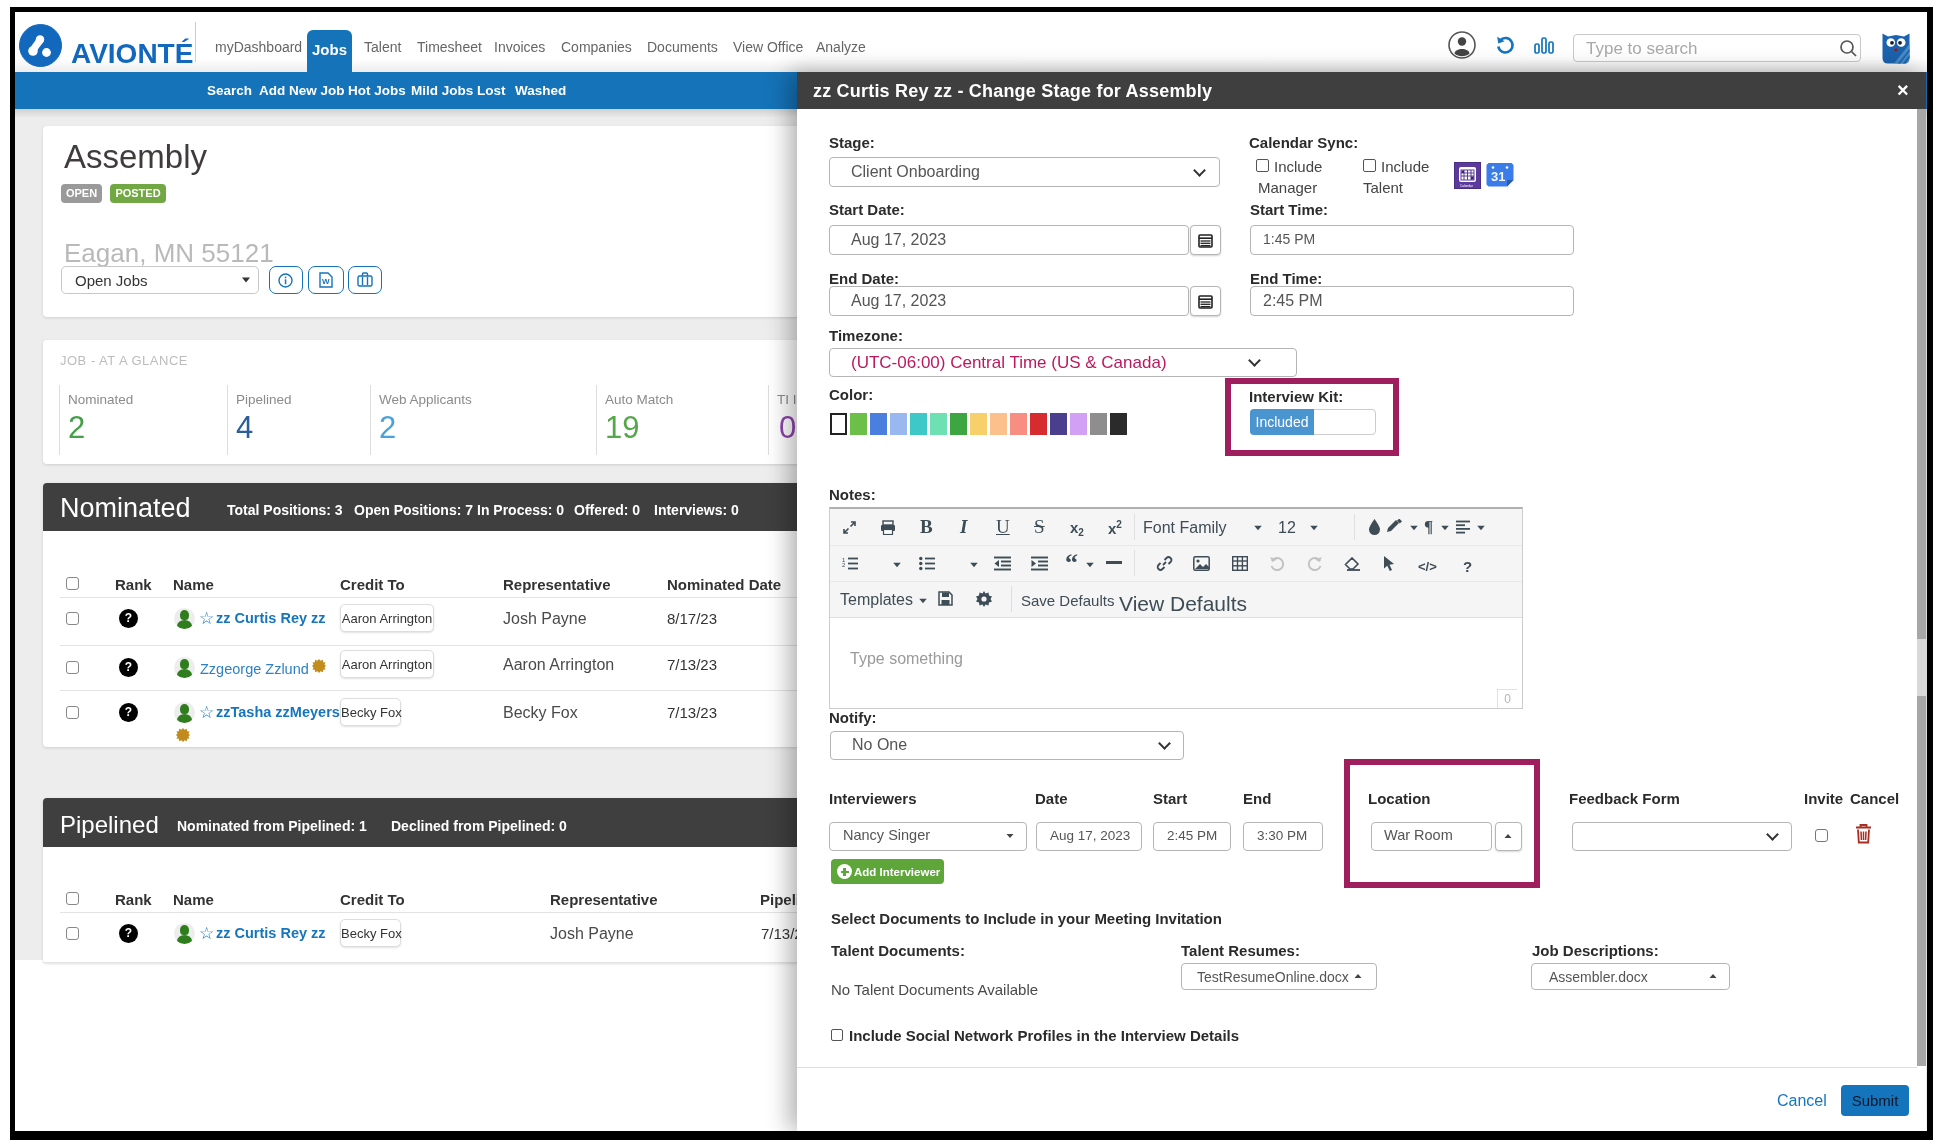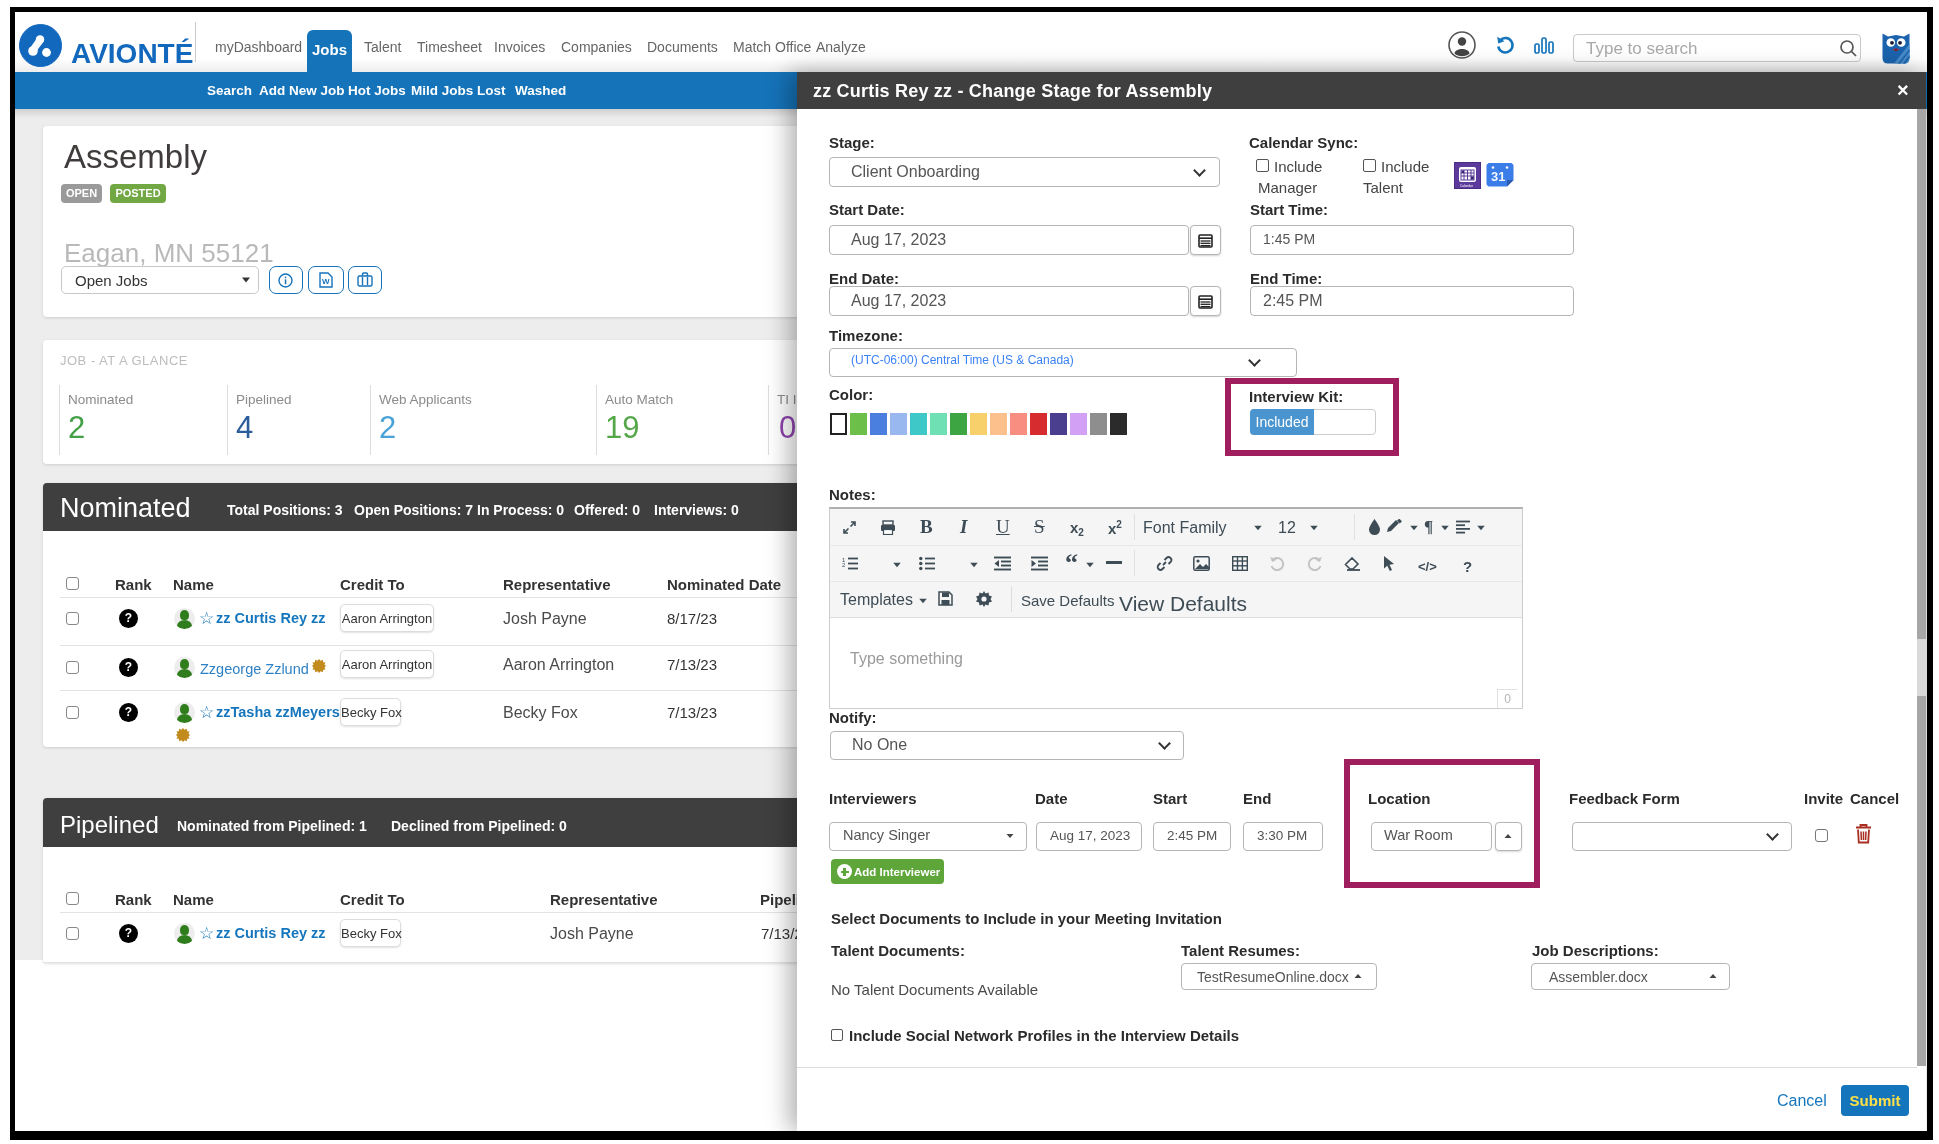--- a/index.html
+++ b/index.html
@@ -59,21 +59,21 @@
     </svg>
     <div class="abs" style="left:56px;top:26px;font-size:28px;font-weight:bold;color:#1268bd;letter-spacing:0px">AVIONTÉ</div>
     <div class="abs" style="left:180px;top:10px;width:1px;height:40px;background:#ccc"></div>
     <div class="abs navitem" style="left:200px">myDashboard</div>
     <div class="abs" style="left:292px;top:18px;width:45px;height:42px;background:#1573b9;border-radius:6px 6px 0 0;color:#fff;font-weight:bold;font-size:15px;text-align:center;line-height:40px">Jobs</div>
     <div class="abs navitem" style="left:349px">Talent</div>
     <div class="abs navitem" style="left:402px">Timesheet</div>
     <div class="abs navitem" style="left:479px">Invoices</div>
     <div class="abs navitem" style="left:546px">Companies</div>
     <div class="abs navitem" style="left:632px">Documents</div>
-    <div class="abs navitem" style="left:718px">Match Office</div>
+    <div class="abs navitem" style="left:718px">View Office</div>
     <div class="abs navitem" style="left:801px">Analyze</div>
     <svg class="abs" style="left:1433px;top:19px" width="28" height="28" viewBox="0 0 28 28">
       <circle cx="14" cy="14" r="13" fill="#fff" stroke="#555" stroke-width="1.6"></circle>
       <circle cx="14" cy="10.5" r="4.2" fill="#444"></circle>
       <path d="M6.5 22.5 C7 16.5 21 16.5 21.5 22.5 C17.5 26 10.5 26 6.5 22.5 Z" fill="#444"></path>
     </svg>
     <svg class="abs" style="left:1480px;top:24px" width="21" height="20" viewBox="0 0 21 20">
       <path d="M5.2 4.2 A 7.2 7.2 0 1 1 3.3 10.5" fill="none" stroke="#1575bd" stroke-width="2.6"></path>
       <path d="M2.2 0.8 L3.2 7.6 L9.6 5.2 Z" fill="#1575bd"></path>
     </svg>
@@ -287,21 +287,21 @@
           <line x1="2.5" y1="10.3" x2="12.5" y2="10.3" stroke="#222" stroke-width="1.3"></line>
           <line x1="2.5" y1="12.6" x2="12.5" y2="12.6" stroke="#222" stroke-width="1.3"></line>
         </svg>
 
       <div class="abs fl" style="left:453px;top:198px">End Time:</div>
       <div class="abs input" style="left:453px;top:214px;width:324px;height:30px"></div>
       <div class="abs" style="left:466px;top:220px;font-size:16px;color:#555">2:45 PM</div>
 
       <div class="abs fl" style="left:32px;top:255px">Timezone:</div>
       <div class="abs input" style="left:32px;top:276px;width:468px;height:29px"></div>
-      <div class="abs" style="left:54px;top:281px;font-size:12px;color:#3b82f6">(UTC-06:00) Central Time (US &amp; Canada)</div>
+      <div class="abs" style="left:54px;top:281px;font-size:17px;color:#be185d">(UTC-06:00) Central Time (US &amp; Canada)</div>
       <div class="abs chev" style="left:453px;top:284px"></div>
 
       <div class="abs fl" style="left:32px;top:314px">Color:</div>
       <div class="abs" style="left:33px;top:341px;width:17px;height:22px;background:#fff;border:2px solid #222"></div>
       <div class="abs" style="left:53px;top:341px;width:17px;height:22px;background:#6cc04a"></div>
       <div class="abs" style="left:73px;top:341px;width:17px;height:22px;background:#4a7fe0"></div>
       <div class="abs" style="left:93px;top:341px;width:17px;height:22px;background:#9ab8f0"></div>
       <div class="abs" style="left:113px;top:341px;width:17px;height:22px;background:#3fc8c8"></div>
       <div class="abs" style="left:133px;top:341px;width:17px;height:22px;background:#6fdfb4"></div>
       <div class="abs" style="left:153px;top:341px;width:17px;height:22px;background:#3da643"></div>
@@ -507,17 +507,17 @@
       <div class="abs caretup" style="left:556px;top:901px;transform:scale(0.7)"></div>
       <div class="abs input" style="left:734px;top:891px;width:199px;height:27px"></div>
       <div class="abs" style="left:752px;top:897px;font-size:14px;color:#555">Assembler.docx</div>
       <div class="abs caretup" style="left:911px;top:901px;transform:scale(0.7)"></div>
 
       <div class="abs" style="left:34px;top:957px;width:12px;height:12px;border:1.5px solid #555;border-radius:2px"></div>
       <div class="abs fl" style="left:52px;top:955px">Include Social Network Profiles in the Interview Details</div>
 
       <div class="abs" style="left:0;top:995px;width:1120px;height:64px;border-top:1px solid #ddd"></div>
       <div class="abs" style="left:980px;top:1020px;font-size:16px;color:#1576bd">Cancel</div>
-      <div class="abs" style="left:1044px;top:1013px;width:68px;height:31px;background:#1474bc;border-radius:4px;color:#fde047;font-size:15px;font-weight:bold;text-align:center;line-height:31px">Submit</div>
+      <div class="abs" style="left:1044px;top:1013px;width:68px;height:31px;background:#1474bc;border-radius:4px;color:#0f172a;font-size:15px;font-weight:normal;text-align:center;line-height:31px">Submit</div>
     </div>
   </div>
   <div class="abs" id="frame"></div>
 </div>
 
 </body></html>

